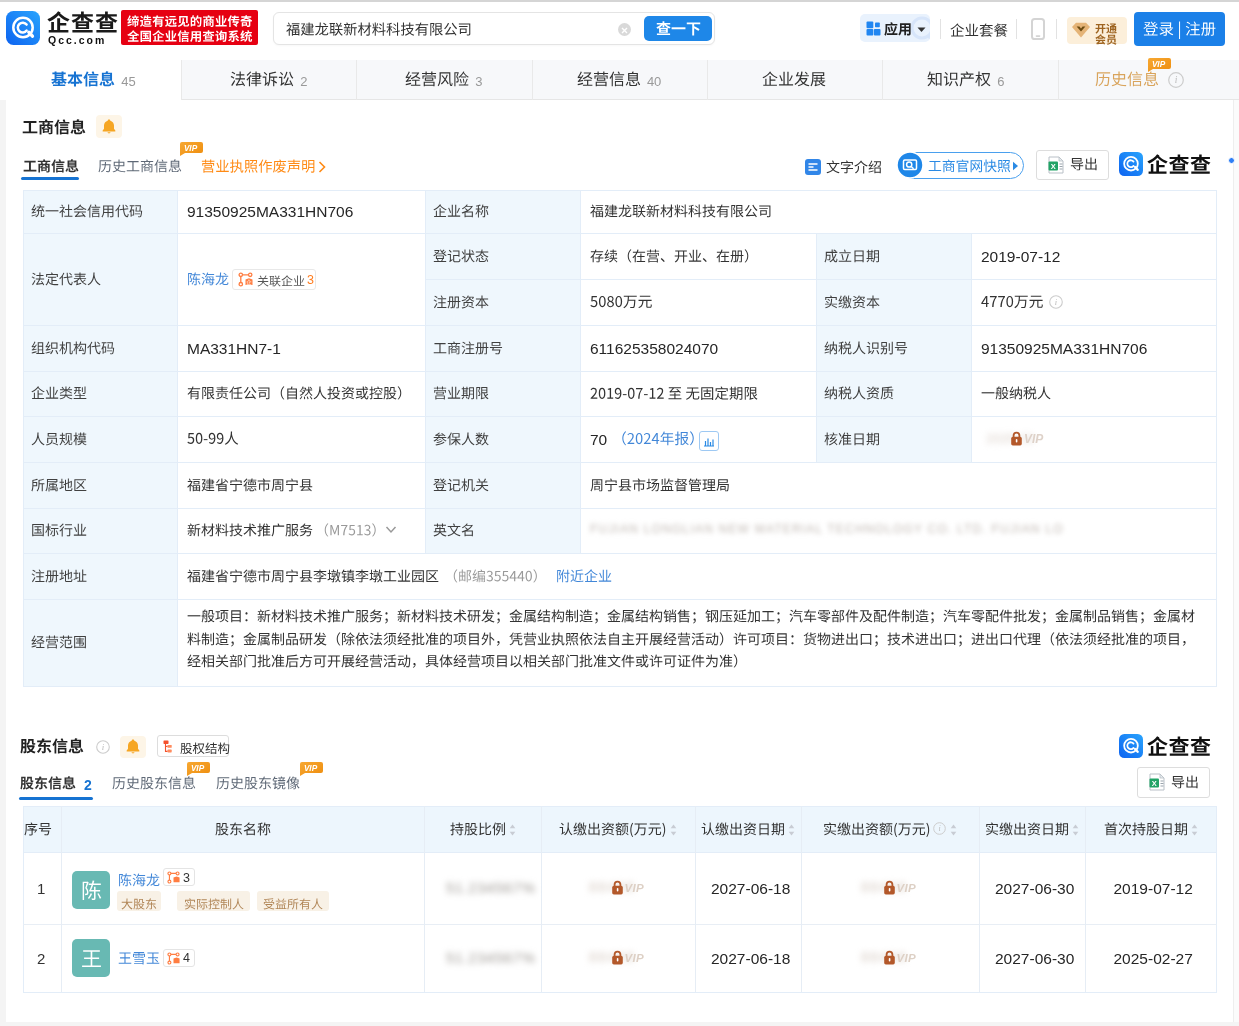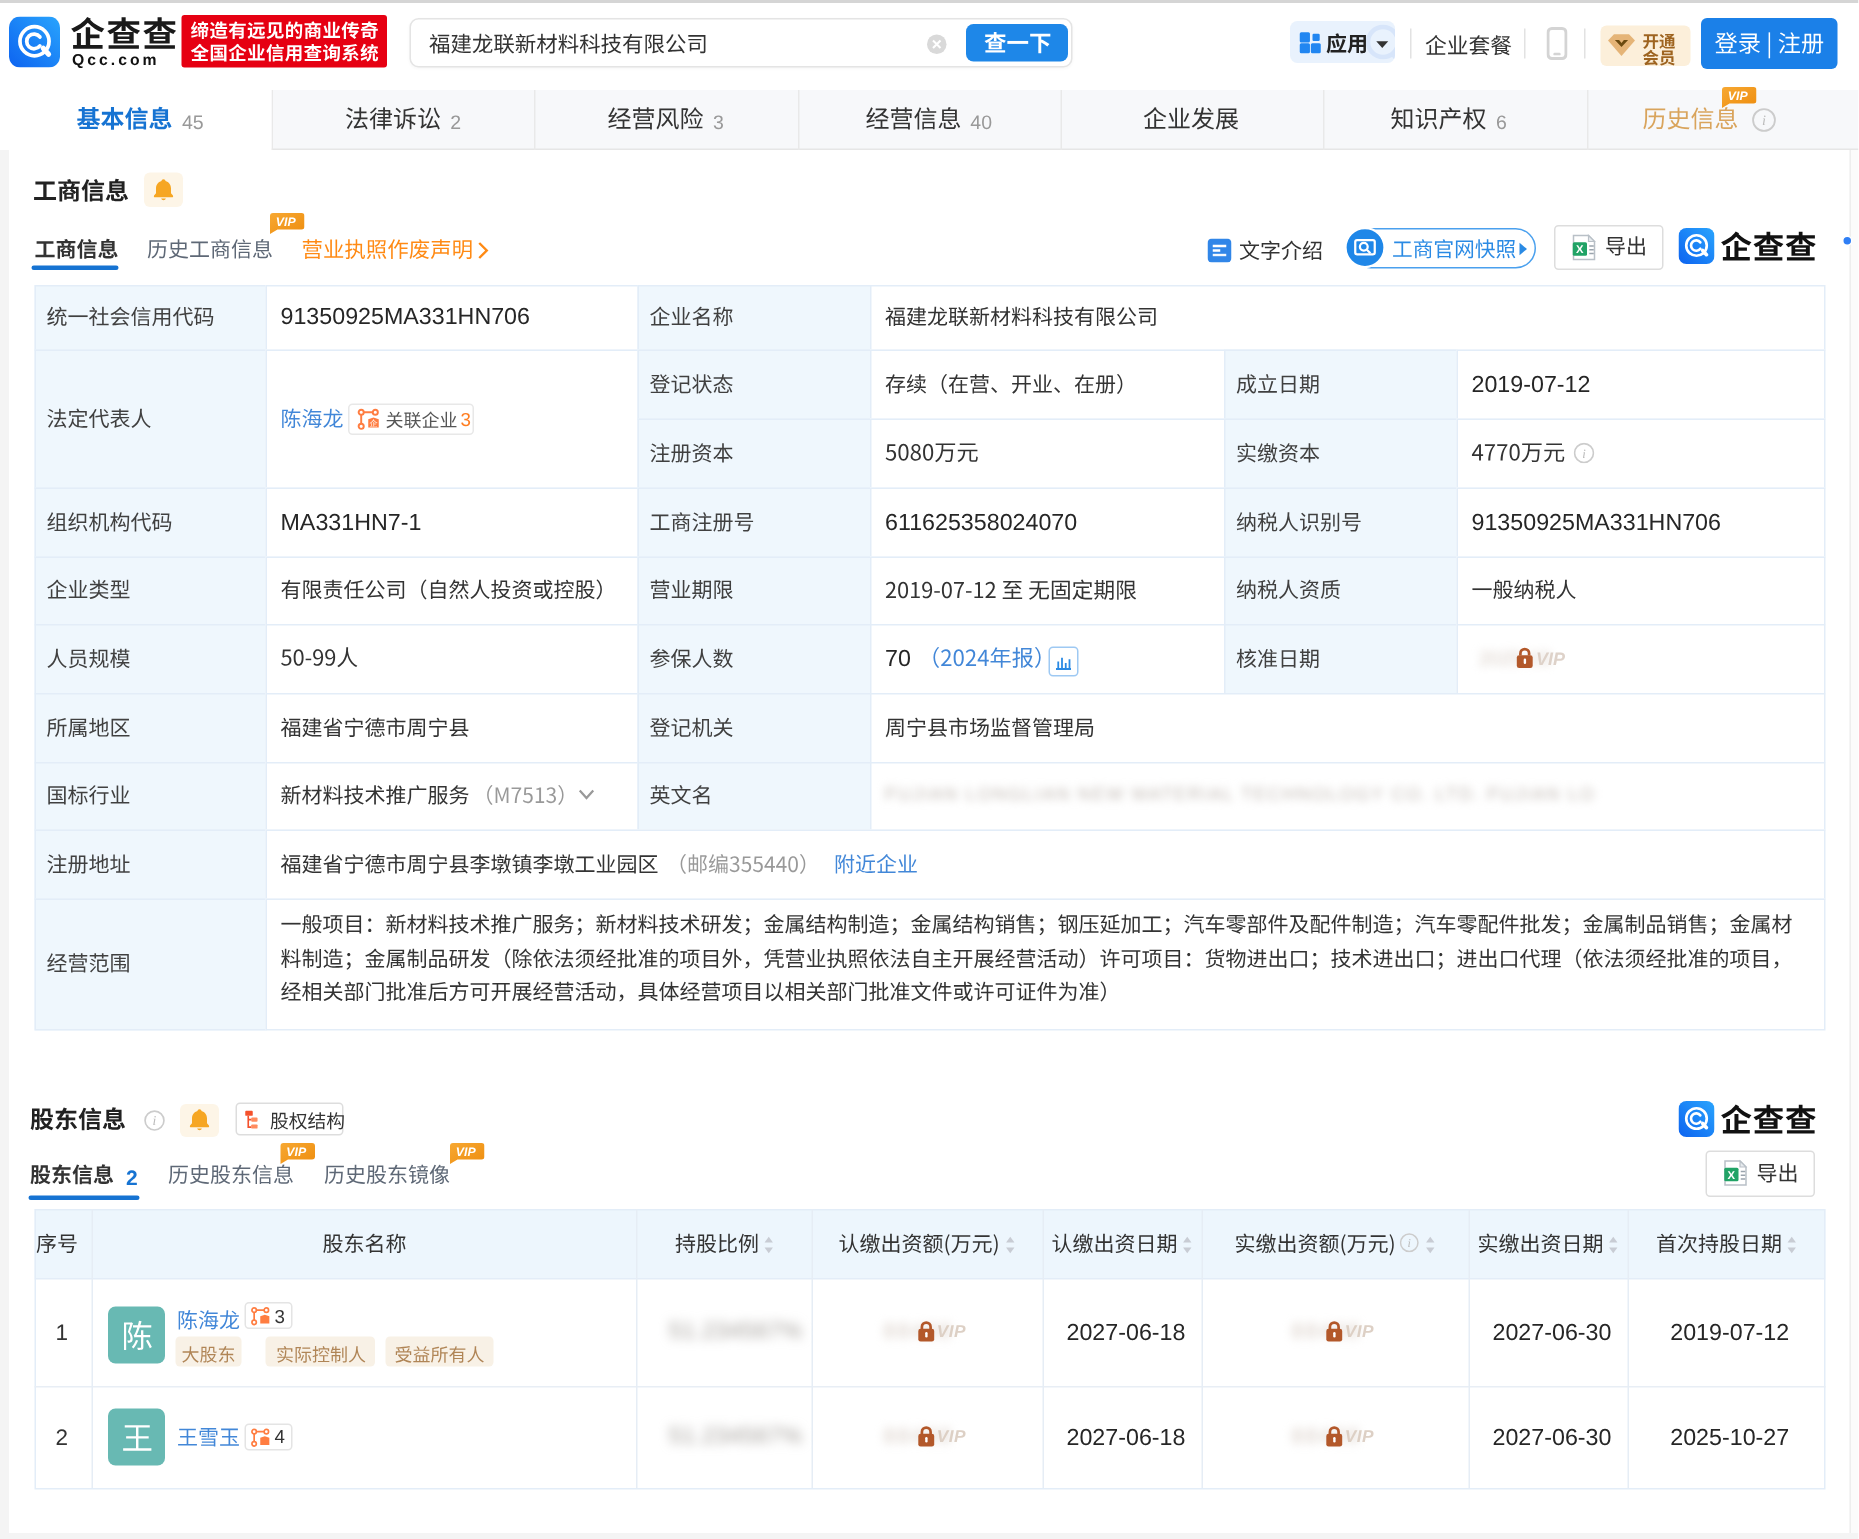--- a/index.html
+++ b/index.html
@@ -1686,12 +1686,12 @@
 <span style="position:absolute;left:624.5px;top:951.5px;font-size:11.5px;color:#ddd0c5;font-weight:bold;letter-spacing:0.3px;line-height:13.5px;white-space:nowrap;font-style:italic;filter:blur(0.5px)">VIP</span>
 <span style="position:absolute;left:711.0px;top:950.0px;font-size:15.5px;color:#262626;font-weight:normal;letter-spacing:0;line-height:17.5px;white-space:nowrap;">2027-06-18</span>
 <span style="position:absolute;left:861px;top:949px;font-size:14px;color:#d5c9c0;filter:blur(3.2px);letter-spacing:1.5px">88488</span>
 <svg class="abs" style="left:883px;top:950px" width="13" height="15" viewBox="0 0 13 15">
     <path d="M3.6 6 V4.6 a2.9 2.9 0 0 1 5.8 0 V6" fill="none" stroke="#b3582a" stroke-width="1.8"></path>
     <rect x="1.2" y="5.8" width="10.6" height="8.6" rx="1.6" fill="#b3582a"></rect>
     <rect x="5.8" y="8" width="1.6" height="3.6" rx="0.8" fill="#fff"></rect>
   </svg>
 <span style="position:absolute;left:896.5px;top:951.5px;font-size:11.5px;color:#ddd0c5;font-weight:bold;letter-spacing:0.3px;line-height:13.5px;white-space:nowrap;font-style:italic;filter:blur(0.5px)">VIP</span>
 <span style="position:absolute;left:995.0px;top:950.0px;font-size:15.5px;color:#262626;font-weight:normal;letter-spacing:0;line-height:17.5px;white-space:nowrap;">2027-06-30</span>
-<span style="position:absolute;left:1113.5px;top:950.0px;font-size:15.5px;color:#262626;font-weight:normal;letter-spacing:0;line-height:17.5px;white-space:nowrap;">2025-10-27</span>
+<span style="position:absolute;left:1113.5px;top:950.0px;font-size:15.5px;color:#262626;font-weight:normal;letter-spacing:0;line-height:17.5px;white-space:nowrap;">2025-02-27</span>
 </body></html>

